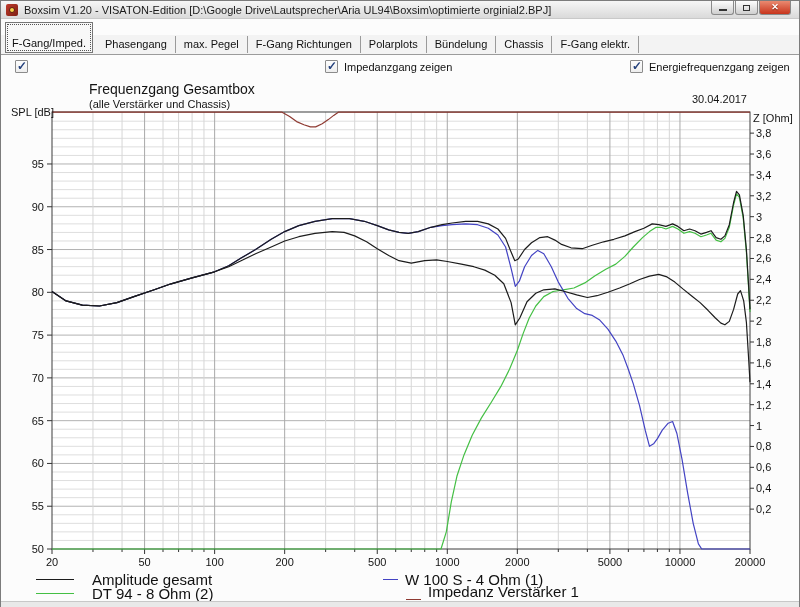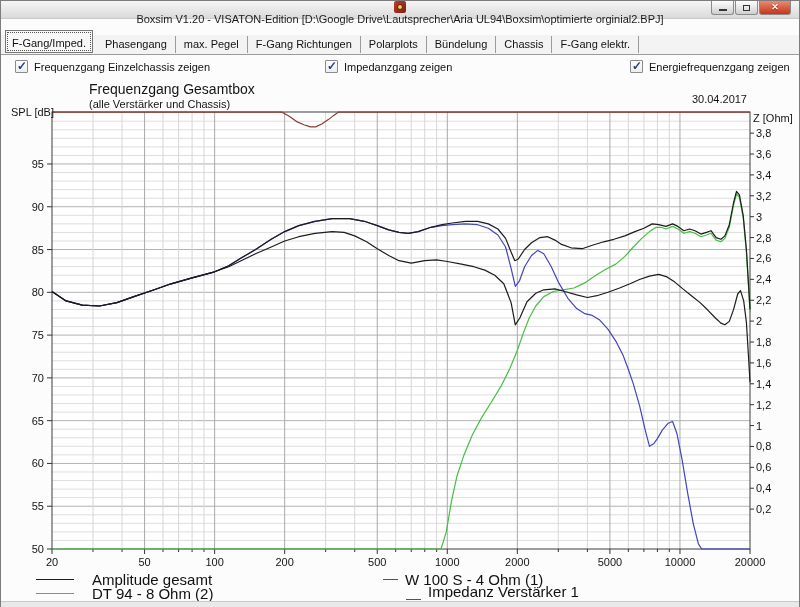--- a/index.html
+++ b/index.html
@@ -1,21 +1,21 @@
 <!DOCTYPE html>
 <html><head>
 <meta charset="utf-8">
 <style>
   html,body{margin:0;padding:0;width:800px;height:607px;overflow:hidden;
     font-family:"Liberation Sans",sans-serif;background:#fcfcfc;}
   .window{position:relative;width:798px;height:605px;border:1px solid #7c7c7c;background:#fcfcfc;}
   
   .titlebar{position:absolute;left:0;top:0;width:100%;height:17px;
     background:linear-gradient(#f6f6f6,#dadada);display:flex;align-items:center;
-    font-size:11px;color:#1a1a1a;border-bottom:1px solid #c9c9c9;flex-direction:column;}
+    font-size:11px;color:#1a1a1a;border-bottom:1px solid #c9c9c9;}
   .appicon{width:12px;height:12px;margin:0 6px 0 5px;position:relative;
     background:linear-gradient(135deg,#c03a2b,#7e1f14);border-radius:2px;flex:0 0 auto;}
   .appicon:after{content:"";position:absolute;left:3px;top:3px;width:6px;height:6px;
     border-radius:50%;background:#f7d24a;border:1px solid #5a1a10;box-sizing:border-box;}
   .winbtns{position:absolute;right:8px;top:0;display:flex;gap:1px;}
   .wb{height:13px;border:1px solid #8a8a8a;border-top:none;border-radius:0 0 3px 3px;
     background:linear-gradient(#fefefe,#cfcfcf);display:flex;align-items:center;justify-content:center;}
   .wb.min{width:21px}.wb.max{width:21px}
   .wb.close{width:30px;background:linear-gradient(#e98a70,#c8341c);}
   .glyph-min{width:8px;height:2px;background:#333;margin-top:4px;}
@@ -24,21 +24,21 @@
   
   .menubar{position:absolute;left:0;top:17px;width:100%;height:17px;background:#f0f2f7;
     display:flex;align-items:center;font-size:11px;color:#111;padding-left:8px;box-sizing:border-box;}
   .menu-item{padding:1px 9px 2px 9px;cursor:default;}
   
   .tabbar{position:absolute;left:0;top:34px;width:100%;height:20px;background:#f3f3f3;
     display:flex;align-items:flex-end;font-size:11px;color:#111;padding-left:4px;
     box-sizing:border-box;border-bottom:1px solid #9b9b9b;}
   .tab{padding:2px 8px 3px 8px;border-right:1px solid #9a9a9a;margin-bottom:1px;white-space:nowrap;}
   .tab.active{border:1px solid #777;background:#f8f8f8;outline:1px dotted #555;outline-offset:-3px;
-    padding:6px 6px 3px 6px;margin-right:4px;}
+    padding:14px 6px 3px 6px;margin-right:4px;}
   
   .checkrow{position:absolute;left:0;top:54px;width:100%;height:24px;background:#fcfcfc;}
   .cb{position:absolute;top:5px;display:flex;align-items:center;font-size:11px;color:#111;}
   .cb-box{width:13px;height:13px;border:1px solid #8b8b8b;background:linear-gradient(#fefefe,#ededed);
     box-sizing:border-box;margin-right:6px;position:relative;border-radius:1px;}
   .cb-check{position:absolute;left:1px;top:-2px;font-size:12px;font-weight:bold;color:#24417c;}
   .cb1{left:14px}.cb2{left:324px}.cb3{left:629px}
   
   .abs{position:absolute;color:#141414;}
   .chart-title{left:88px;top:80px;font-size:14px;}
@@ -84,21 +84,20 @@
     <span class="tab">Bündelung</span>
     <span class="tab">Chassis</span>
     <span class="tab">F-Gang elektr.</span>
   </div>
 
   <div class="checkrow">
     <label class="cb cb1">
       <span class="cb-box">
           <span class="cb-check">✓</span>
         </span>
-      <span>Frequenzgang Einzelchassis zeigen</span>
     </label>
     <label class="cb cb2">
       <span class="cb-box">
           <span class="cb-check">✓</span>
         </span>
       <span>Impedanzgang zeigen</span>
     </label>
     <label class="cb cb3">
       <span class="cb-box">
           <span class="cb-check">✓</span>

